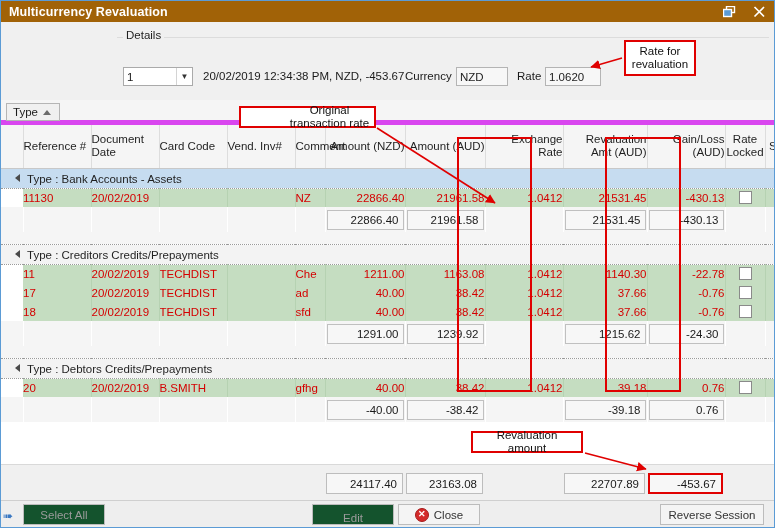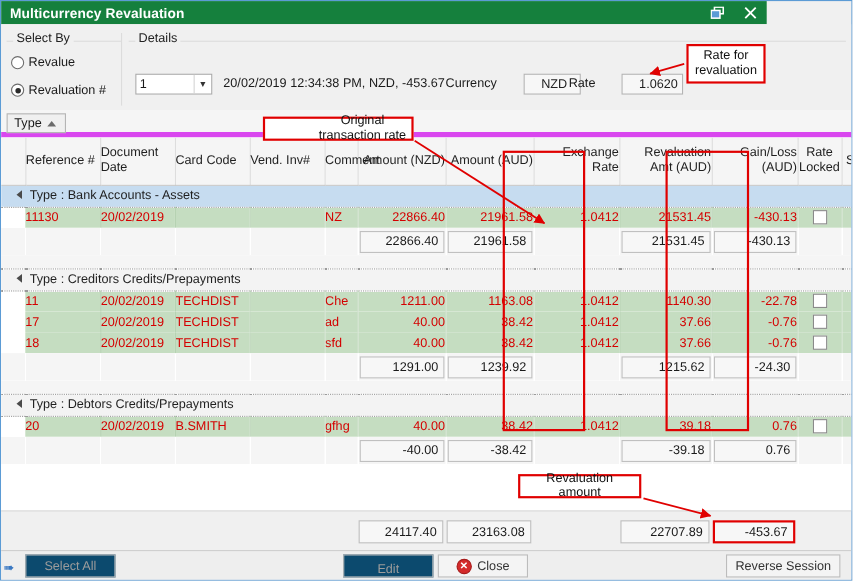--- a/index.html
+++ b/index.html
@@ -16,22 +16,22 @@
     position: relative;
     width: 775px; height: 528px;
     background: #f0f0f0;
     border: 1px solid #5b9bd5;
     overflow: hidden;
   }
 
   
   .titlebar {
     position: absolute; left: 0; top: 0;
-    width: 696px; height: 21px;
-    background: #15803d;
+    width: 773px; height: 21px;
+    background: #a16207;
     display: flex; align-items: center;
   }
   .title-text {
     color: #ffffff;
     font-size: 12.5px;
     font-weight: bold;
     padding-left: 8px;
     letter-spacing: .1px;
   }
   .title-buttons { margin-left: auto; display: flex; height: 21px; }
@@ -107,21 +107,21 @@
     position: absolute; left: 86px; top: 40px;
     font-size: 11.5px; white-space: nowrap;
   }
   .fld-label { position: absolute; font-size: 11.5px; }
   .lbl-currency { left: 288px; top: 40px; }
   .lbl-rate     { left: 400px; top: 40px; }
   .textbox {
     position: absolute; height: 19px;
     border: 1px solid #b4b4b4; background: #f7f7f7;
     font-size: 11.5px; display: flex; align-items: center;
-    padding-left: 15px; color: #222; margin-left: 20px;
+    padding-left: 3px; color: #222;
   }
   .tb-currency { left: 339px; top: 37px; width: 52px; }
   .tb-rate     { left: 428px; top: 37px; width: 56px; }
 
   
   .sortbar {
     position: absolute; left: 0; top: 99px;
     width: 773px; height: 25px;
     background: #f5f5f5;
     border-bottom: 5px solid #d946ef;
@@ -252,21 +252,21 @@
     width: 773px; height: 27px;
     background: #eeeeee;
     border-top: 1px solid #cfcfcf;
   }
   .btn {
     position: absolute; top: 3px; height: 21px;
     border: 1px solid #bcbcbc; background: #f4f4f4;
     display: flex; align-items: center; justify-content: center;
     gap: 5px; font-size: 11.5px; color: #333;
   }
-  .btn.disabled { color: #9b9b9b; background: #0c4a6e; }
+  .btn.disabled { color: #9b9b9b; background: #14532d; }
   .pin-icon {
     position: absolute; left: 2px; top: 9px;
     width: 12px; height: 12px; color: #3a78c2;
     font-size: 12px; line-height: 12px;
   }
   .close-x {
     width: 14px; height: 14px; border-radius: 50%;
     background: #d42a2a; border: 1px solid #a61c1c;
     display: flex; align-items: center; justify-content: center;
     color: #fff; font-size: 9px; font-weight: bold; line-height: 1;
@@ -316,33 +316,20 @@
       <div class="tbtn">
         <svg width="13" height="12" viewBox="0 0 13 12">
           <path d="M1.5 1 L11 10.5 M11 1 L1.5 10.5" stroke="#ffffff" stroke-width="1.7" fill="none"></path>
         </svg>
       </div>
     </div>
   </div>
 
   <div class="upper">
 
-    <div class="group grp-selectby">
-      <div class="grp-legend">Select By</div>
-
-      <div class="radio-row rb-revalue">
-        <span class="radio"></span>
-        <span>Revalue</span>
-      </div>
-
-      <div class="radio-row rb-revalno">
-        <span class="radio on"></span>
-        <span>Revaluation #</span>
-      </div>
-    </div>
 
     <div class="group grp-details">
       <div class="grp-legend">Details</div>
 
       <div class="combo">
         <span>1</span>
         <span class="arrow">▼</span>
       </div>
 
       <div class="detail-text">20/02/2019 12:34:38 PM, NZD, -453.67</div>

